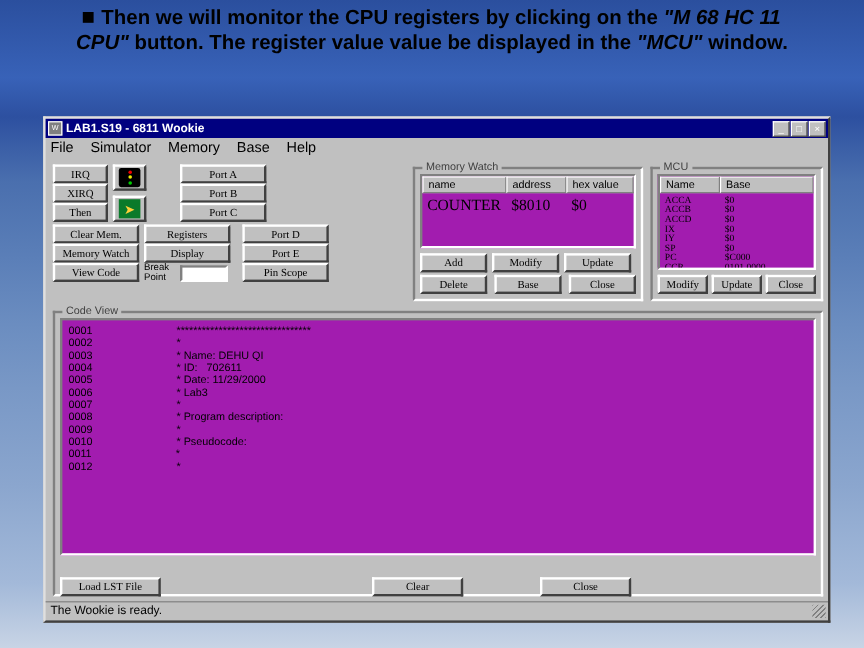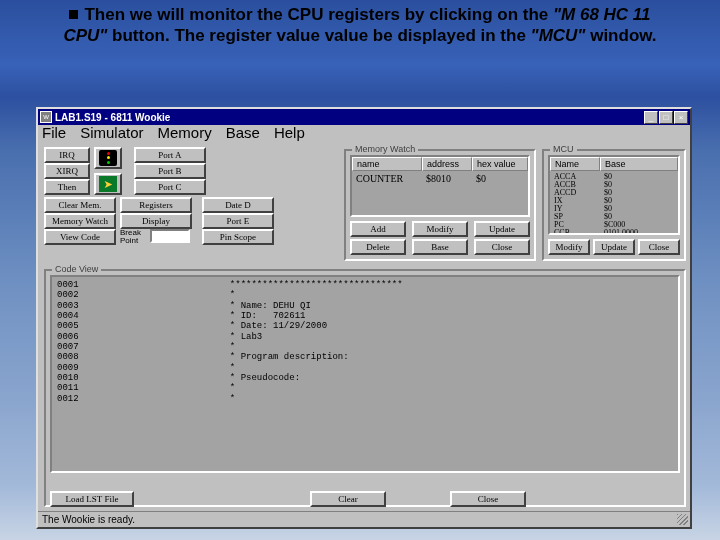--- a/index.html
+++ b/index.html
@@ -1,46 +1,46 @@
 <!DOCTYPE html>
 <html><head>
 <meta charset="utf-8">
 <style>
 *{box-sizing:border-box;margin:0;padding:0}
 body{width:720px;height:540px;overflow:hidden;font-family:Arial,sans-serif;background:linear-gradient(180deg,#2b4f9e 0%,#3862b8 12%,#2d50a0 18%,#4a6fae 28%,#5b7fb8 40%,#6b8dc0 50%,#7998c6 60%,#8ba6ce 75%,#a3b9d9 90%,#c8d4e5 100%);position:relative}
 .caption{padding:4px 50px 6px;color:#000;font-size:17px;font-weight:700;text-align:center;line-height:1.25}
 .caption .em{font-style:italic}
 .bullet{display:inline-block;width:9px;height:9px;background:#000;margin-right:6px;vertical-align:1px}
-.app{position:absolute;left:36px;top:107px;width:656px;height:422px;background:#c0c0c0;border:2px solid;border-color:#dfdfdf #404040 #404040 #dfdfdf;font-family:"MS Sans Serif",Tahoma,sans-serif;font-size:10px;color:#000}
+.app{position:absolute;left:36px;top:97px;width:656px;height:422px;background:#c0c0c0;border:2px solid;border-color:#dfdfdf #404040 #404040 #dfdfdf;font-family:"MS Sans Serif",Tahoma,sans-serif;font-size:10px;color:#000}
 .titlebar{height:16px;background:#000080;color:#fff;display:flex;align-items:center;padding:0 2px}
 .titlebar .ico{width:12px;height:12px;background:#808080;border:1px solid #fff;margin-right:3px;font-size:6px;display:flex;align-items:center;justify-content:center}
 .titlebar .ttl{flex:1;font-size:10px;font-weight:700}
 .winbtn{width:14px;height:13px;background:#c0c0c0;border:1px solid;border-color:#fff #404040 #404040 #fff;margin-left:1px;font-size:8px;display:flex;align-items:center;justify-content:center;font-family:Arial}
-.menubar{height:16px;padding:0 2px;display:flex;gap:10px;align-items:flex-end;font-size:15px}
+.menubar{height:16px;padding:0 2px;display:flex;gap:10px;align-items:center;font-size:12px}
 .menuitem{padding:0 2px}
 .workarea{position:relative;height:370px}
 .btn{height:16px;background:#c0c0c0;border:2px solid;border-color:#fff #404040 #404040 #fff;font-size:9px;display:flex;align-items:center;justify-content:center;font-family:"MS Sans Serif",Tahoma}
 .btn.w{width:72px}
 .btn.s{width:46px}
 .panel{position:absolute;border:2px solid;border-color:#808080 #fff #fff #808080;background:#c0c0c0;padding:4px}
 .panelTitle{position:absolute;top:-7px;left:6px;background:#c0c0c0;padding:0 3px;font-size:9px;color:#404040}
 .leftctrl{position:absolute;left:6px;top:6px}
 .cpubtn{width:64px;height:50px;background:#c0c0c0;border:2px solid;border-color:#404040 #fff #fff #404040;display:flex;align-items:center;justify-content:center;font-size:8px;text-align:center;line-height:1.1}
 .col{display:flex;flex-direction:column;gap:0}
 .row{display:flex;gap:2px}
 .iconbtn{width:28px;height:22px;background:#c0c0c0;border:2px solid;border-color:#fff #404040 #404040 #fff;display:flex;align-items:center;justify-content:center}
 .traffic{width:18px;height:16px;background:#000;border-radius:2px;display:flex;flex-direction:column;align-items:center;justify-content:space-around;padding:1px}
 .dot{width:3px;height:3px;border-radius:50%}
 .runner{width:18px;height:16px;background:#0a7a2a;display:flex;align-items:center;justify-content:center;color:#ffcf3a;font-size:11px}
-.sunk{border:2px solid;border-color:#808080 #fff #fff #808080;background:#a3a3a3}
+.sunk{border:2px solid;border-color:#808080 #fff #fff #808080;background:#a21caf}
 .listhdr{display:flex;background:#c0c0c0;font-size:9px}
 .listhdr>div{border:1px solid;border-color:#fff #808080 #808080 #fff;padding:1px 4px}
-.listbody{font-size:10px;padding:2px 4px;font-family:"MS Sans Serif"}
+.listbody{font-size:13px;padding:2px 4px;font-family:"MS Sans Serif"}
 .listbody .r{display:flex}
-.mono{font-family:Liberation Mono, monospace;font-size:9px;white-space:pre;line-height:1.15}
+.mono{font-family:Liberation Sans, sans-serif;font-size:9px;white-space:pre;line-height:1.15}
 .status{position:absolute;bottom:0;left:0;right:0;height:16px;border-top:1px solid #808080;padding:1px 4px;font-size:10px;display:flex;align-items:center}
 .status .grip{position:absolute;right:2px;bottom:2px;width:11px;height:11px;background:repeating-linear-gradient(135deg,#808080 0 1px,transparent 1px 3px)}
 .inp{height:14px;border:2px solid;border-color:#808080 #fff #fff #808080;background:#fff;width:40px}
 </style>
 </head>
 <body>
 
 <div class="caption">
   <span class="bullet"></span><span>Then we will monitor the CPU registers by clicking on the </span><span class="em">"M 68 HC 11 CPU"</span><span> button. The register value value be displayed in the </span><span class="em">"MCU"</span><span> window.</span>
 </div>
@@ -75,43 +75,43 @@
               <div class="traffic">
                 <div class="dot" style="background:#e00"></div>
                 <div class="dot" style="background:#ee0"></div>
                 <div class="dot" style="background:#0c0"></div>
               </div>
             </div>
           <div class="iconbtn">
               <div class="runner">➤</div>
             </div>
         </div>
-        <div class="col" style="margin-left:8px">
+        <div class="col" style="margin-left:24px">
           <div class="btn w">Port A</div>
           <div class="btn w">Port B</div>
           <div class="btn w">Port C</div>
         </div>
       </div>
       <div class="row" style="margin-top:2px;gap:4px">
         <div class="col">
           <div class="btn w">Clear Mem.</div>
           <div class="btn w">Memory Watch</div>
           <div class="btn w">View Code</div>
         </div>
         <div class="col">
           <div class="btn w">Registers</div>
           <div class="btn w">Display</div>
-          <div class="row" style="align-items:flex-start">
+          <div class="row" style="align-items:flex-end">
               <div style="font-size:8px;width:28px;line-height:1">Break
 Point</div>
               <div class="inp"></div>
             </div>
         </div>
         <div class="col" style="margin-left:6px">
-          <div class="btn w">Date D</div>
+          <div class="btn w">Port D</div>
           <div class="btn w">Port E</div>
           <div class="btn w">Pin Scope</div>
         </div>
       </div>
     </div>
 
     <div class="panel" style="left:306px;top:8px;width:192px;height:112px">
       <div class="panelTitle">Memory Watch</div>
       <div class="sunk" style="height:62px">
         <div class="listhdr">
@@ -120,21 +120,21 @@
           <div style="flex:1">hex value</div>
         </div>
         <div class="listbody">
             <div class="r">
               <div style="width:70px">COUNTER</div>
               <div style="width:50px">$8010</div>
               <div>$0</div>
             </div>
           </div>
       </div>
-      <div class="row" style="margin-top:4px;gap:4px;justify-content:space-between">
+      <div class="row" style="margin-top:4px;gap:4px;">
         <div class="btn" style="width:56px">Add</div>
         <div class="btn" style="width:56px">Modify</div>
         <div class="btn" style="width:56px">Update</div>
       </div>
       <div class="row" style="margin-top:2px;gap:4px;justify-content:space-between">
         <div class="btn" style="width:56px">Delete</div>
         <div class="btn" style="width:56px">Base</div>
         <div class="btn" style="width:56px">Close</div>
       </div>
     </div>

